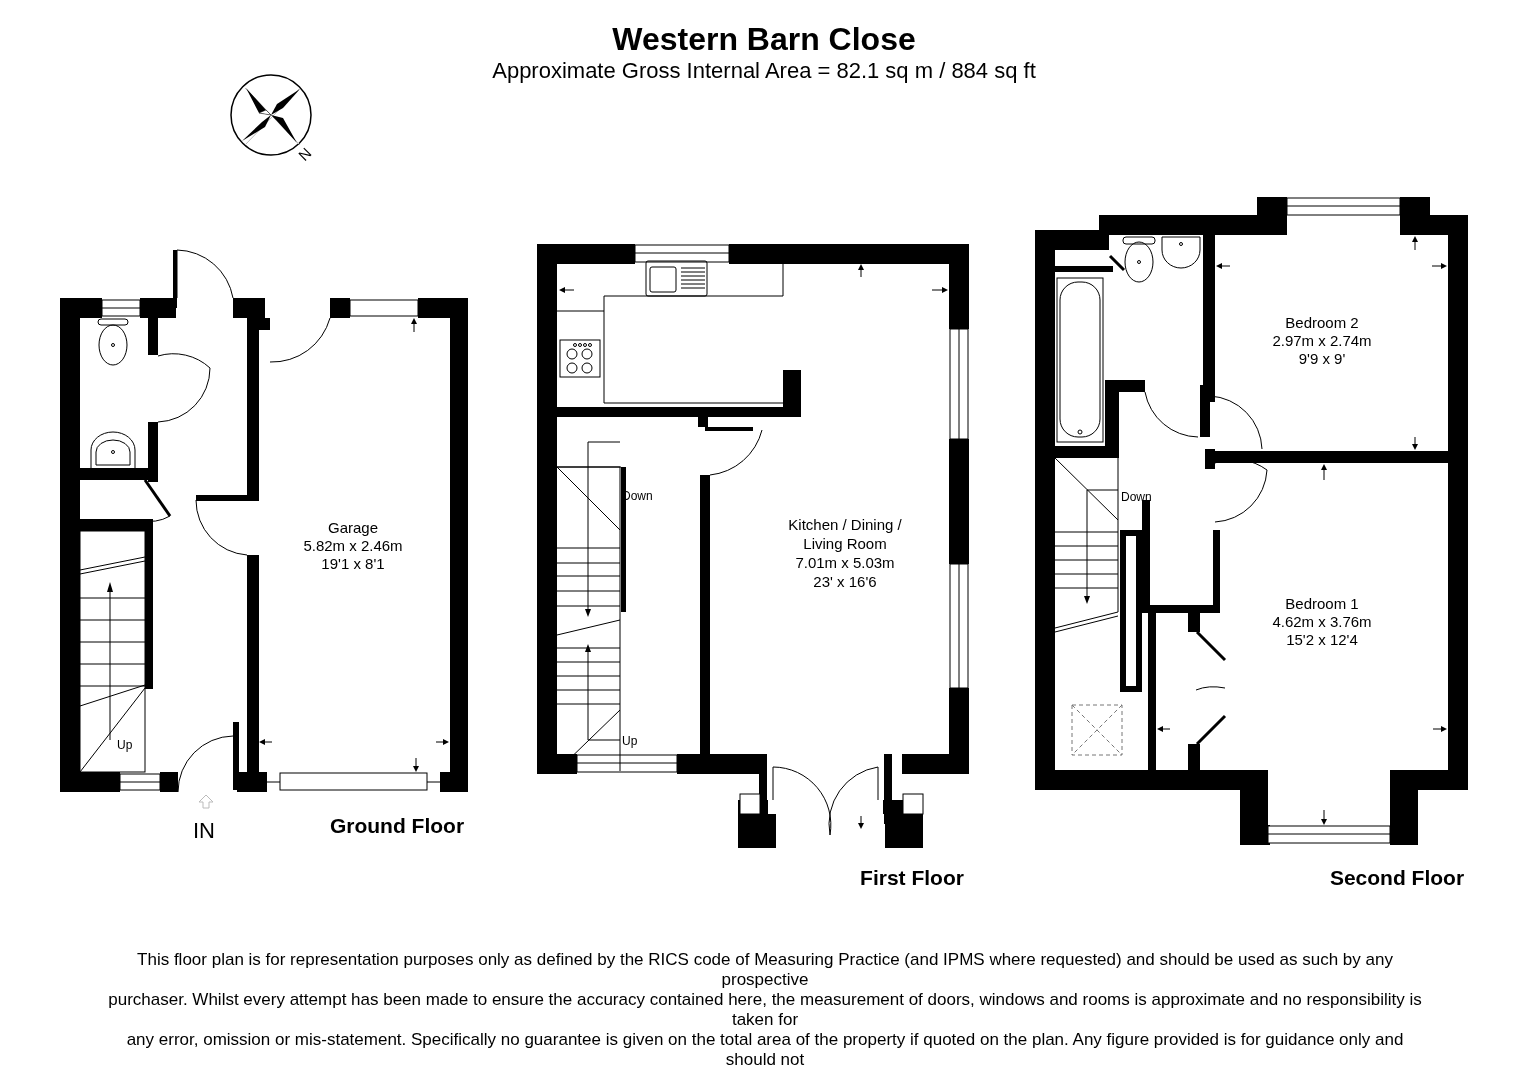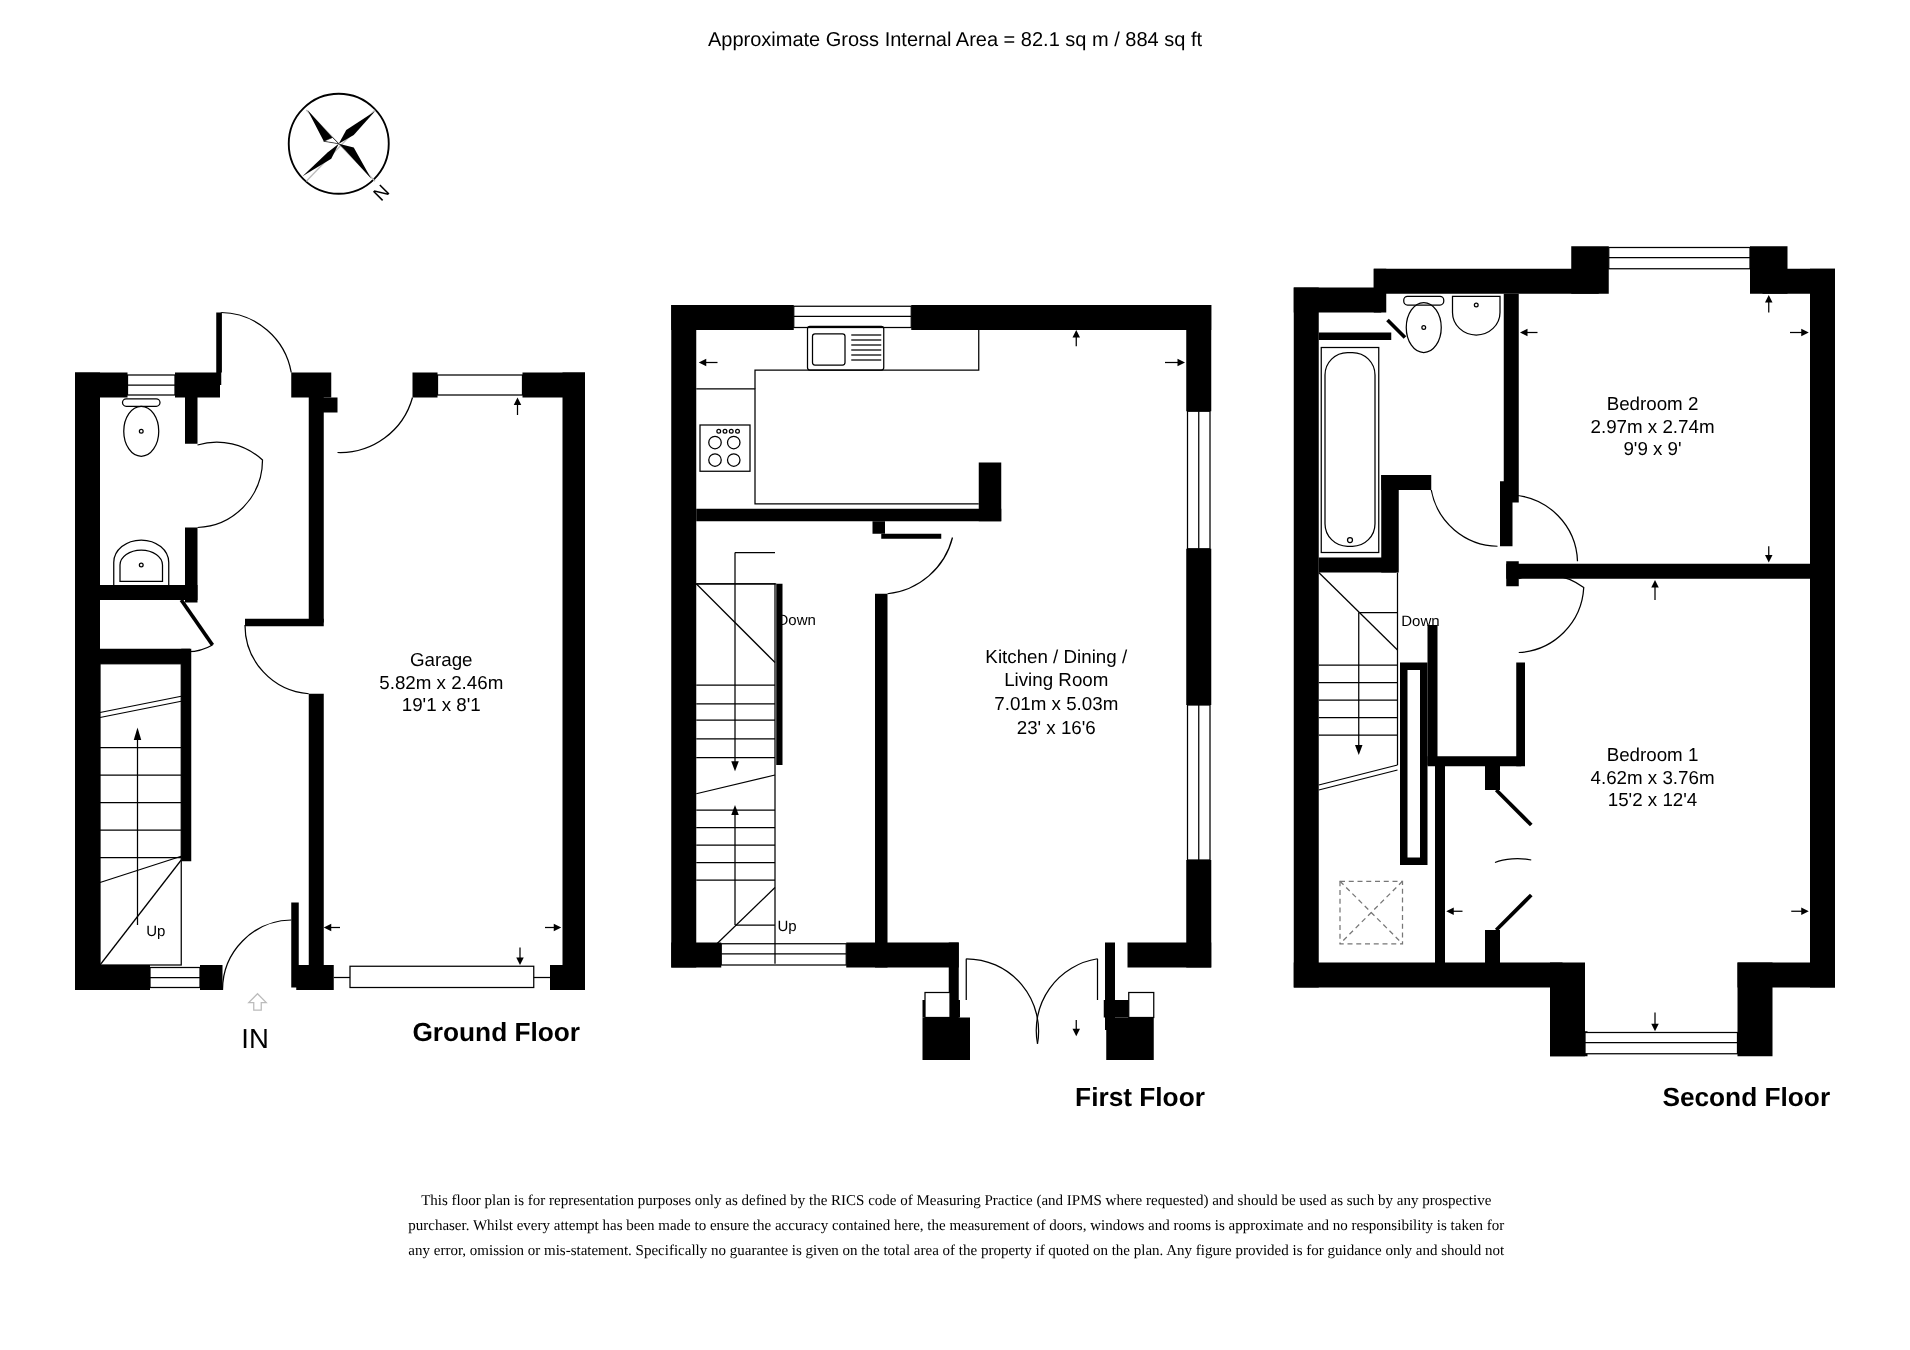--- a/index.html
+++ b/index.html
@@ -1,34 +1,35 @@
 <!DOCTYPE html>
 <html><head>
 <meta charset="utf-8">
 <style>
   html, body { margin: 0; padding: 0; background: #ffffff; }
   body { width: 1528px; height: 1080px; position: relative; overflow: hidden; font-family: "Liberation Sans", sans-serif; color: #000; }
   .header { position: absolute; left: 0; top: 20px; width: 1528px; text-align: center; }
   .title { font-size: 32px; font-weight: bold; line-height: 38px; margin-left: 0px; }
-  .area { font-size: 16px; line-height: 25px; }
+  .area { font-size: 22px; line-height: 25px; }
   svg.plan { position: absolute; left: 0; top: 0; }
   .lbl { font-family: "Liberation Sans", sans-serif; font-size: 15px; fill: #000; }
   .lbl-small { font-family: "Liberation Sans", sans-serif; font-size: 12px; fill: #000; }
   .floor-lbl { font-family: "Liberation Sans", sans-serif; font-size: 21px; font-weight: bold; fill: #000; }
   .in-lbl { font-family: "Liberation Sans", sans-serif; font-size: 22px; fill: #000; }
-  .footer { position: absolute; left: 100px; top: 950px; width: 1330px; text-align: center; font-size: 12px; line-height: 20px; font-family: Liberation Serif, serif; }
+  .footer { position: absolute; left: 100px; top: 950px; width: 1330px; text-align: center; font-size: 17px; line-height: 20px; font-family: Liberation Sans, sans-serif; }
   .footer p { margin: 0; }
   .w { fill: #000; }
   .win { fill: #fff; stroke: #000; stroke-width: 1; }
   .thin { fill: none; stroke: #000; stroke-width: 1; }
 </style>
 </head>
 <body>
 
 <div class="header">
+  <div class="title">Western Barn Close</div>
   <div class="area">Approximate Gross Internal Area = 82.1 sq m / 884 sq ft</div>
 </div>
 
 <svg class="plan" width="1528" height="1080" viewBox="0 0 1528 1080">
 
   <g>
     <circle cx="271" cy="115" r="40" fill="none" stroke="#000" stroke-width="1.5"></circle>
     <line x1="245" y1="88" x2="300" y2="145" stroke="#bbb" stroke-width="1"></line>
     <line x1="300" y1="88" x2="245" y2="145" stroke="#bbb" stroke-width="1"></line>
     <polygon points="246,88 266,110 271,115 259,113" class="w"></polygon>

